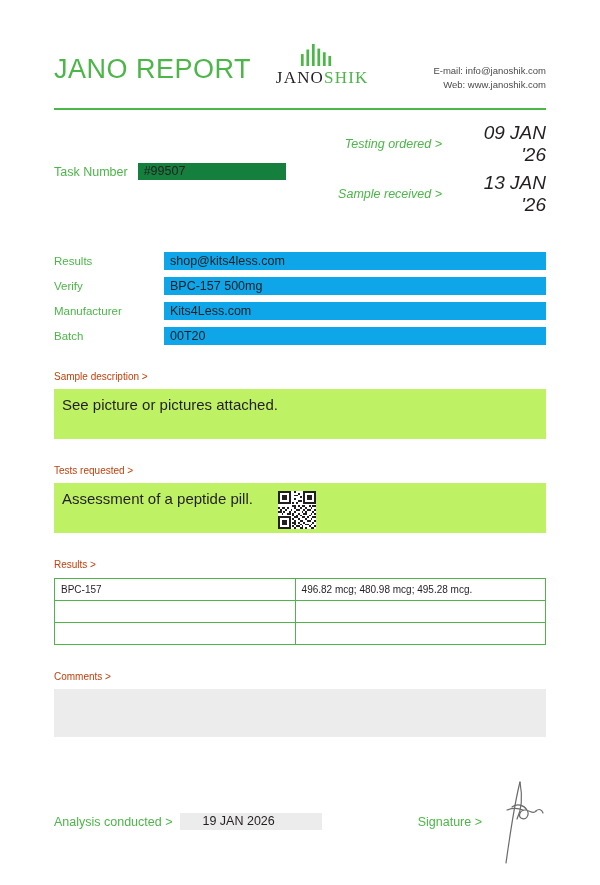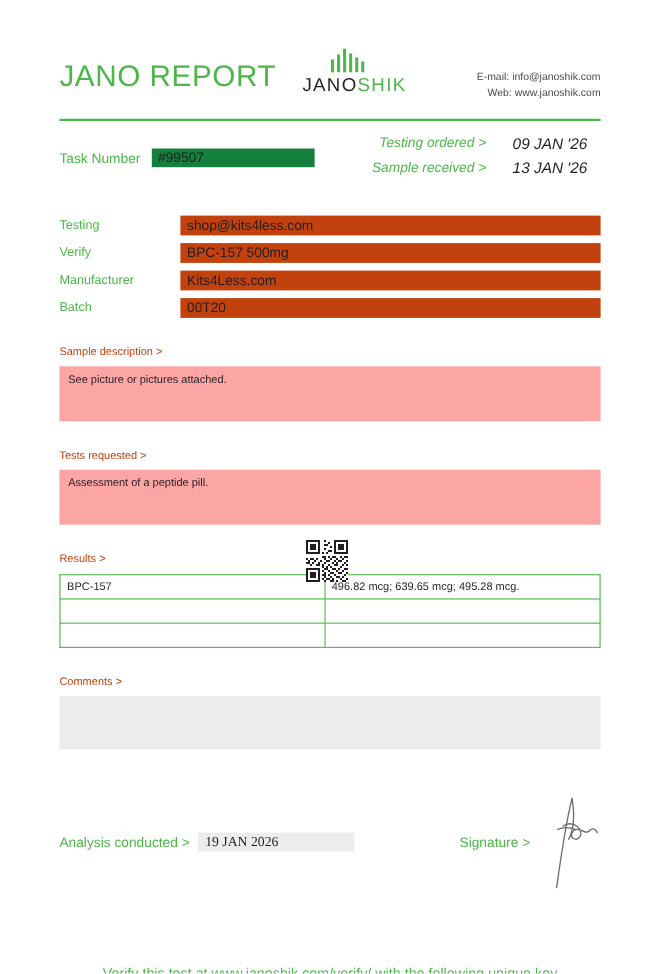--- a/index.html
+++ b/index.html
@@ -45,20 +45,21 @@
   .logo-mark {
     height: 22px;
     display: block;
     margin: 0 auto 2px auto;
   }
   .logo-text {
     font-size: 17px;
     letter-spacing: 1.2px;
     color: #231f20;
     font-weight: normal;
+    font-family: Liberation Serif, serif;
   }
   .logo-text .grn { color: #4cb648; }
   .contact {
     text-align: right;
     font-size: 9.5px;
     line-height: 1.45;
     color: #4a4a4a;
     margin-top: 20px;
   }
   .rule {
@@ -95,60 +96,60 @@
     font-style: italic;
   }
   .date-line {
     display: flex;
     align-items: center;
     justify-content: flex-end;
     margin-bottom: 6px;
   }
   .date-line .lbl-green { margin-right: 6px; }
   .date-val {
-    font-size: 14px;
+    font-size: 19px;
     width: 92px;
-    text-align: center;
+    text-align: right;
     padding-left: 6px;
   }
   
   .info {
     margin-top: 30px;
   }
   .info-row {
     display: flex;
     align-items: center;
     height: 18px;
     margin-bottom: 7px;
   }
   .info-lbl {
     width: 110px;
     color: #4cb648;
     font-size: 11.5px;
   }
   .info-val {
     flex: 1;
-    background: #c2410c;
+    background: #0ea5e9;
     height: 18px;
     line-height: 18px;
     font-size: 12.5px;
     padding-left: 6px;
     box-sizing: border-box;
   }
   
   .sec-title {
     color: #c2410c;
     font-size: 10px;
     margin-top: 26px;
     margin-bottom: 7px;
   }
   .sec-box {
-    background: #fca5a5;
+    background: #bef264;
     min-height: 50px;
-    font-size: 10px;
+    font-size: 15px;
     padding: 7px 8px;
     box-sizing: border-box;
   }
   .qr {
     position: absolute;
     left: 276px;
     top: 491px;
     width: 42px;
     height: 38px;
   }
@@ -176,24 +177,23 @@
     justify-content: space-between;
     margin-top: 40px;
   }
   .analysis-left { display: flex; align-items: center; }
   .analysis-val {
     background: #ececec;
     font-size: 12.5px;
     height: 17px;
     line-height: 17px;
     width: 142px;
-    padding-left: 6px;
+    padding-left: 22px;
     margin-left: 8px;
     box-sizing: border-box;
-    font-family: Liberation Serif, serif;
   }
   .sig { display: flex; align-items: center; }
   .sig-img { margin-left: 8px; }
   
   .verify {
     color: #4cb648;
     font-size: 13px;
     text-align: center;
     margin-top: 66px;
   }
@@ -240,21 +240,21 @@
       </div>
       <div class="date-line">
         <span class="lbl-green">Sample received &gt;</span>
         <span class="date-val">13 JAN '26</span>
       </div>
     </div>
   </div>
 
   <div class="info">
     <div class="info-row">
-      <span class="info-lbl">Testing</span>
+      <span class="info-lbl">Results</span>
       <span class="info-val">shop@kits4less.com</span>
     </div>
     <div class="info-row">
       <span class="info-lbl">Verify</span>
       <span class="info-val">BPC-157 500mg</span>
     </div>
     <div class="info-row">
       <span class="info-lbl">Manufacturer</span>
       <span class="info-val">Kits4Less.com</span>
     </div>
@@ -364,21 +364,21 @@
         <rect x="12" y="20" width="2" height="1"></rect>
       <rect x="15" y="20" width="1" height="1"></rect>
         <rect x="18" y="20" width="2" height="1"></rect>
     </g>
   </svg>
 
   <table class="results">
     <tbody>
         <tr>
       <td class="col-a">BPC-157</td>
-      <td>496.82 mcg; 639.65 mcg; 495.28 mcg.</td>
+      <td>496.82 mcg; 480.98 mcg; 495.28 mcg.</td>
     </tr>
     <tr>
       <td class="col-a"></td>
       <td></td>
     </tr>
     <tr>
       <td class="col-a"></td>
       <td></td>
     </tr>
   </tbody>

